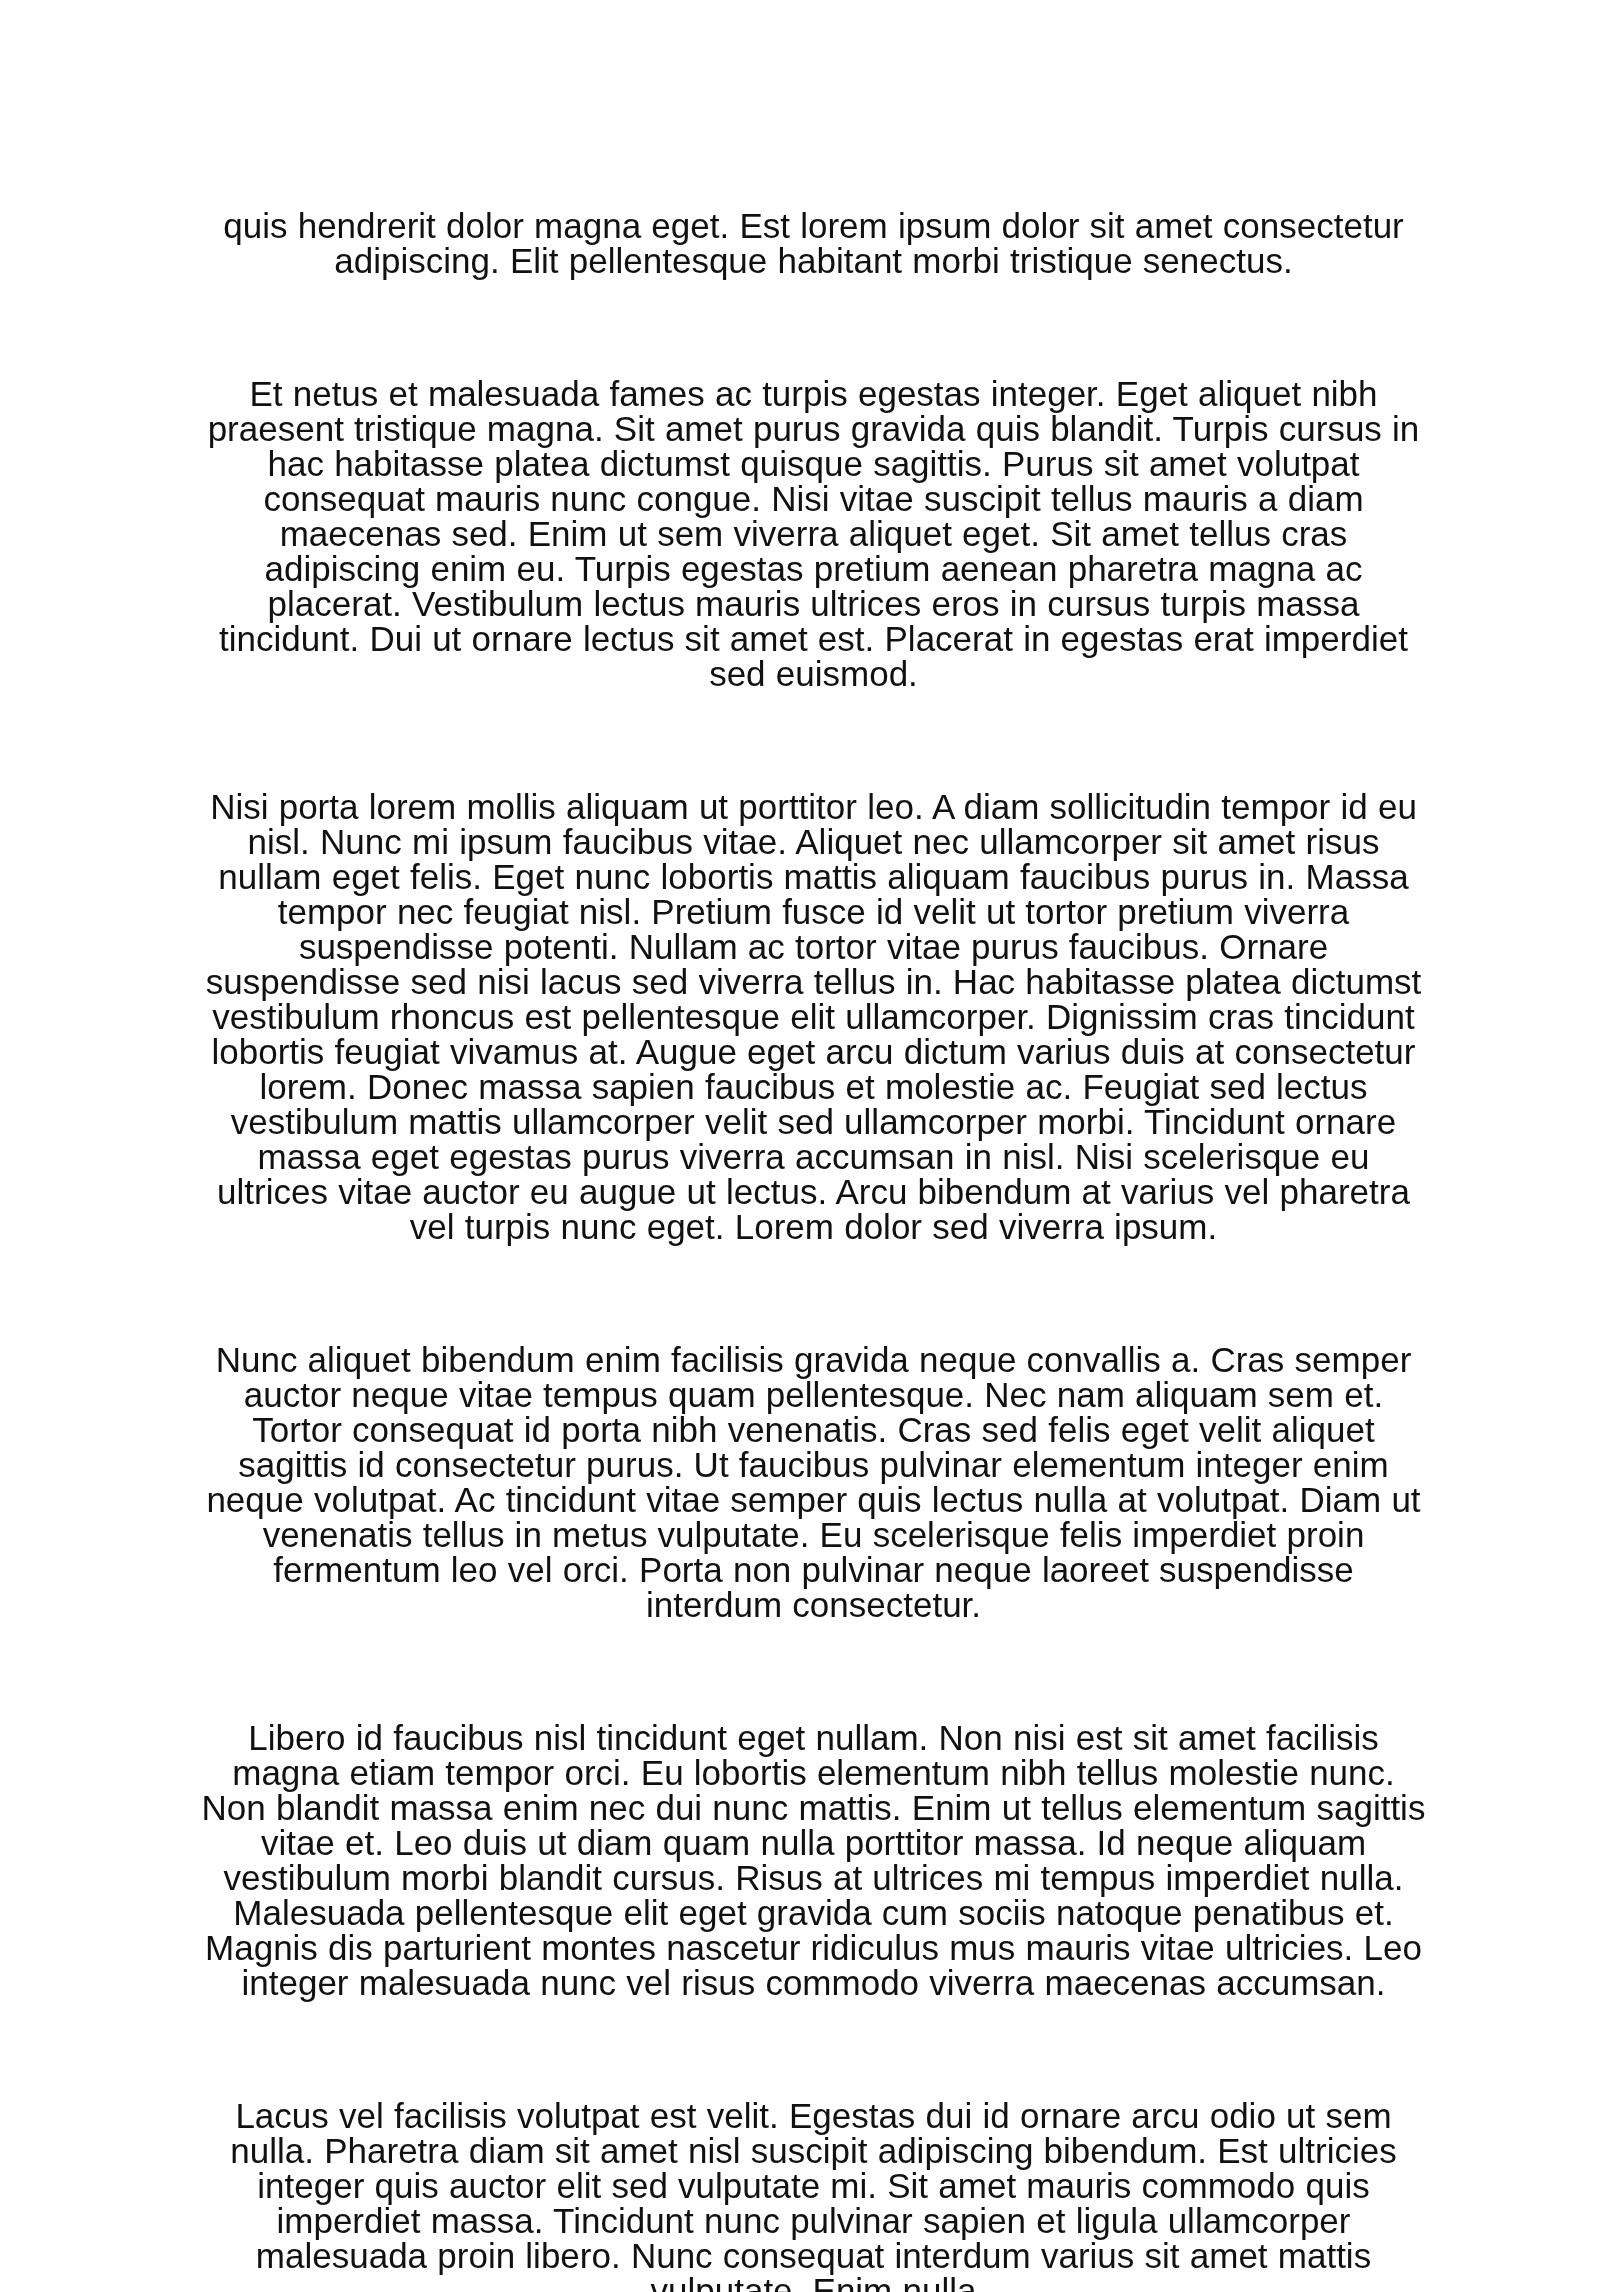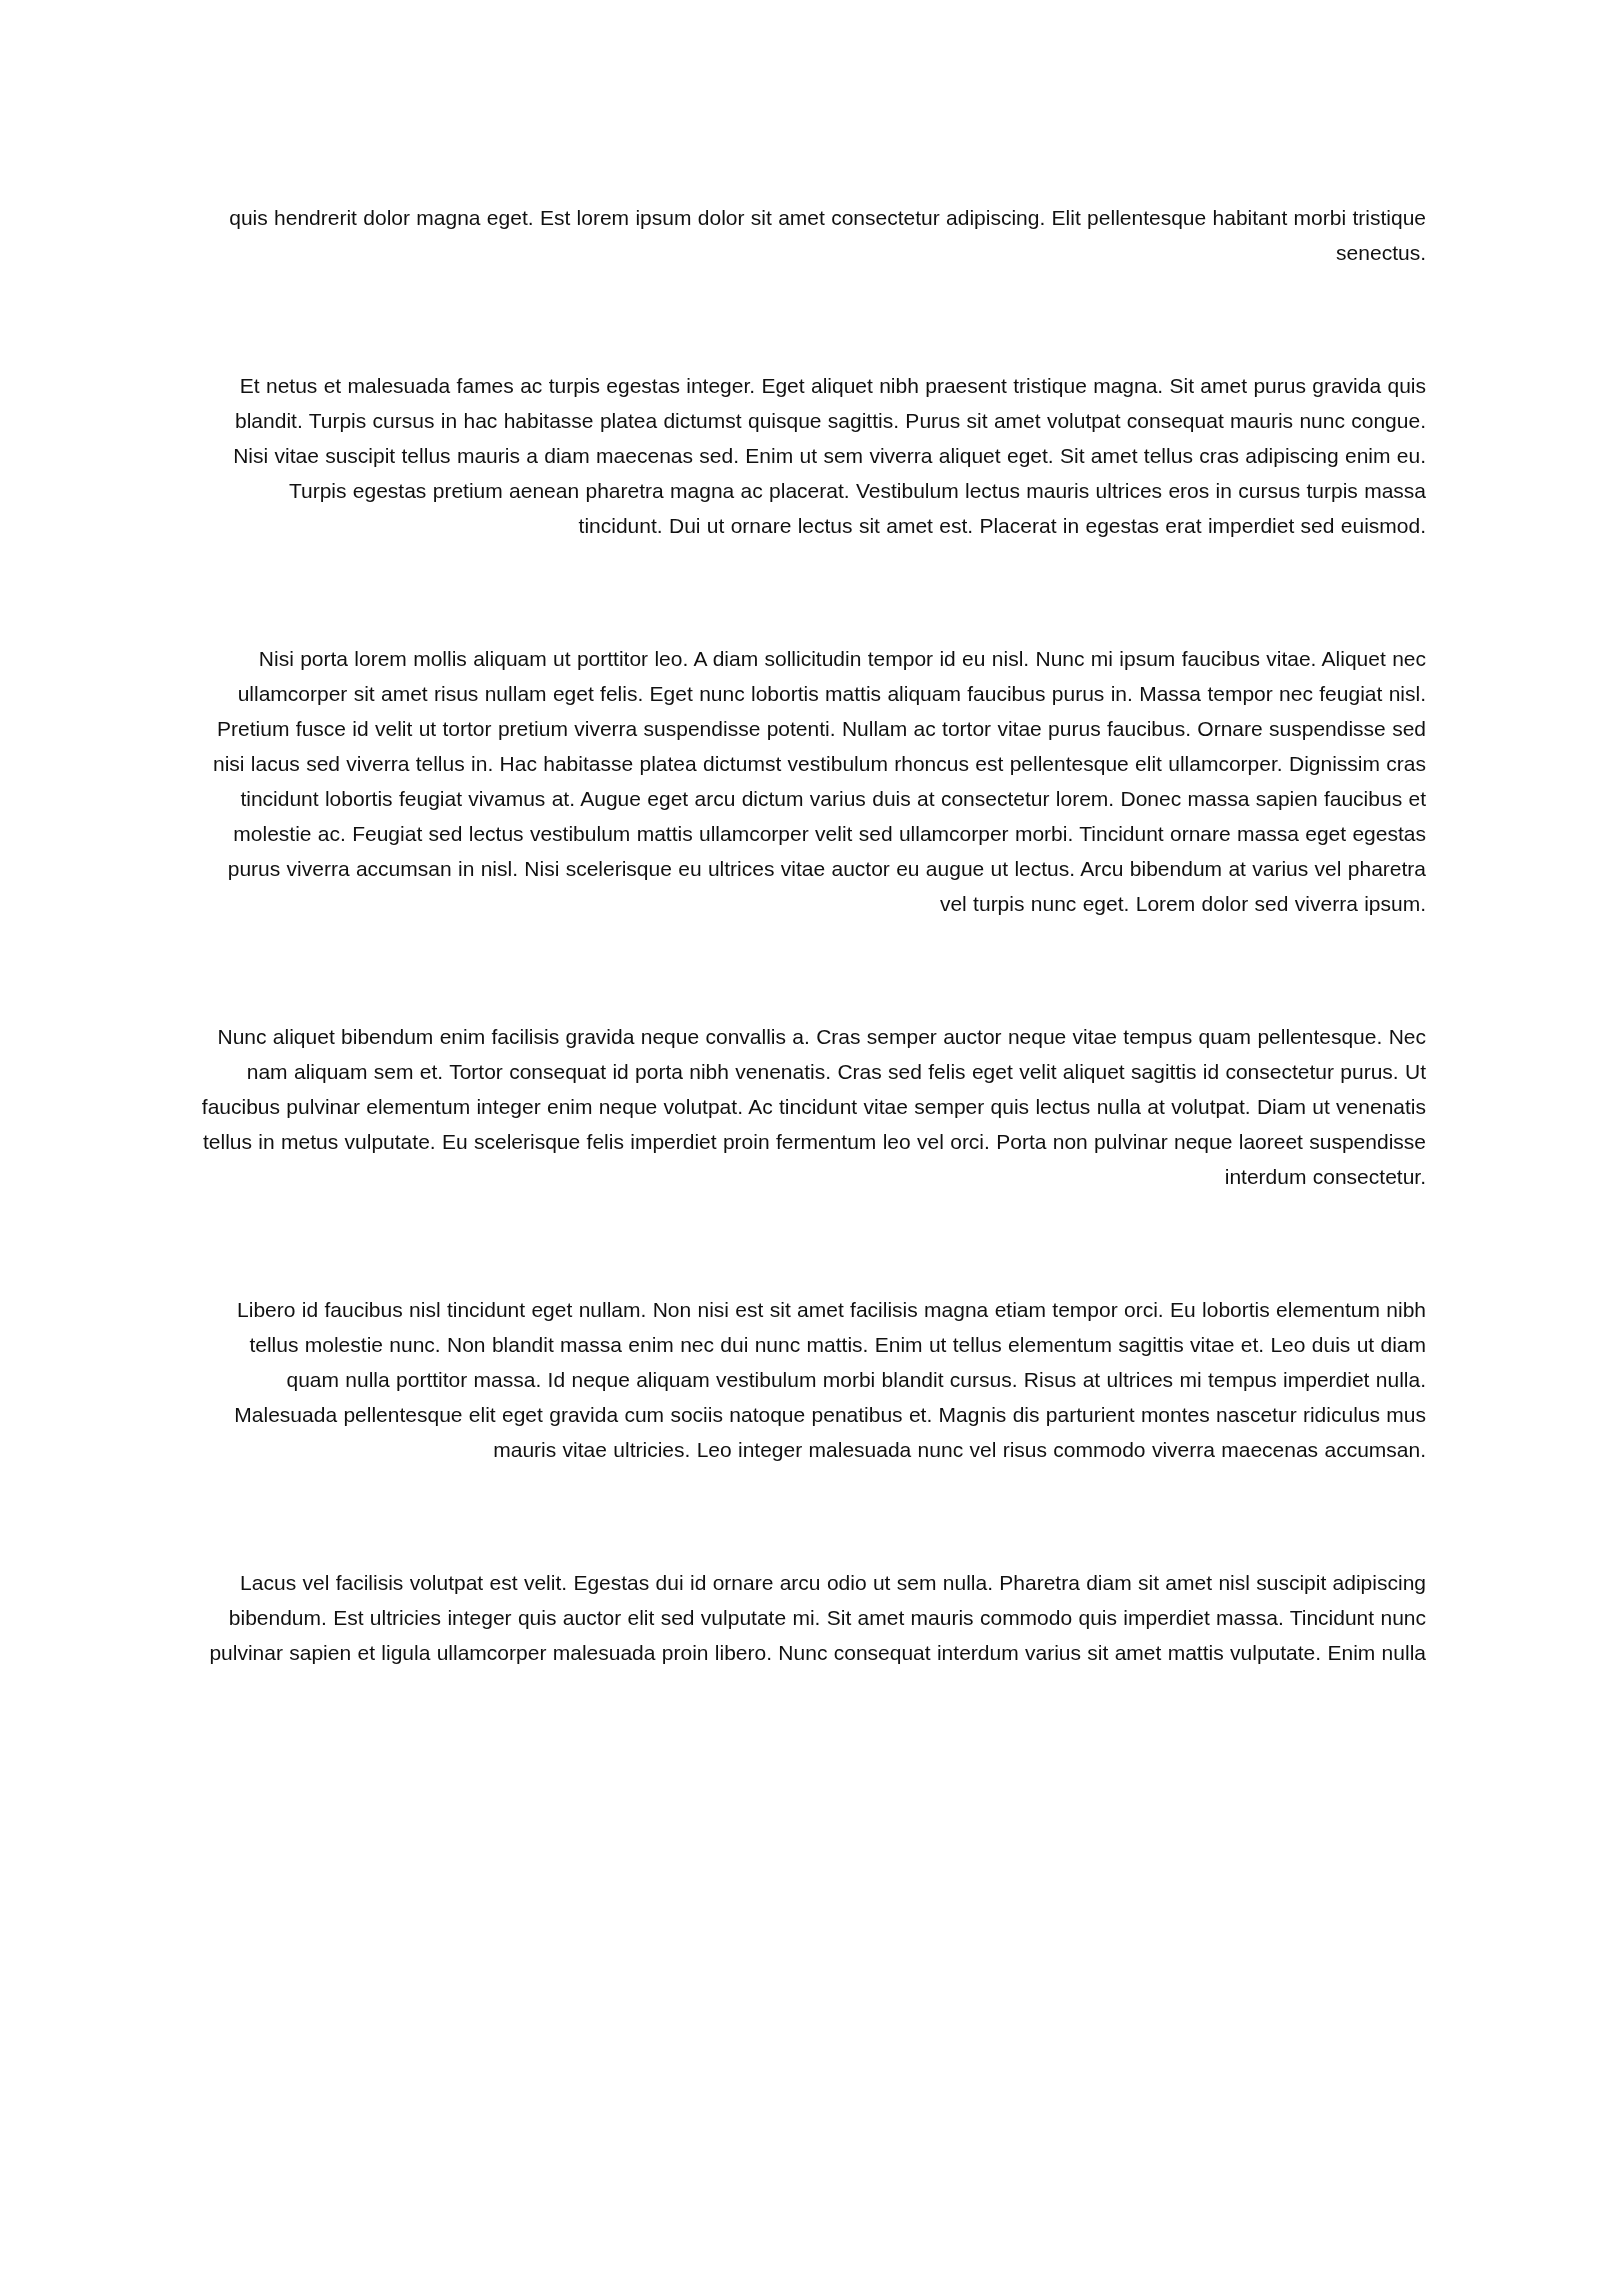--- a/index.html
+++ b/index.html
@@ -16,25 +16,25 @@
     overflow: hidden;
     font-family: "Liberation Sans", sans-serif;
   }
   .content {
     position: absolute;
     left: 201px;
     top: 196px;
     width: 1225px;
   }
   .para {
-    margin: 4px 0 98px 0;
-    font-size: 21px;
+    margin: 12px 0 98px 0;
+    font-size: 35px;
     line-height: 35px;
     color: #111111;
-    text-align: right;
+    text-align: center;
     word-spacing: 0.5px;
   }
   .para:last-child {
     margin-bottom: 0;
   }
 </style>
 </head>
 <body>
 
 <div class="page">

